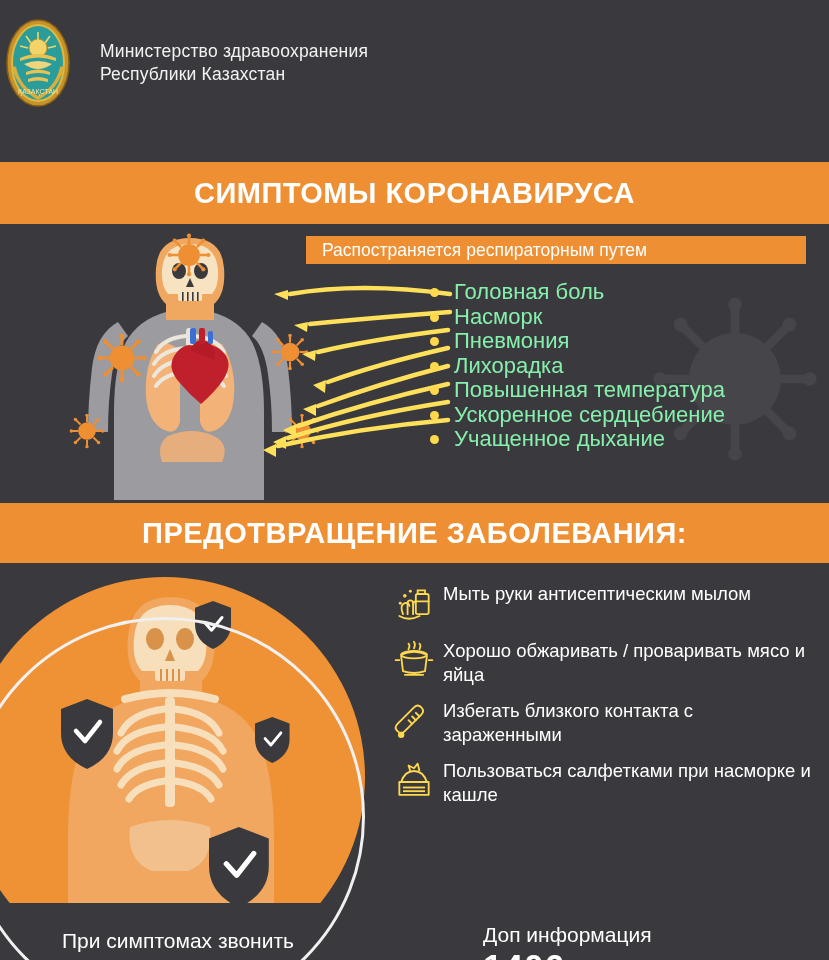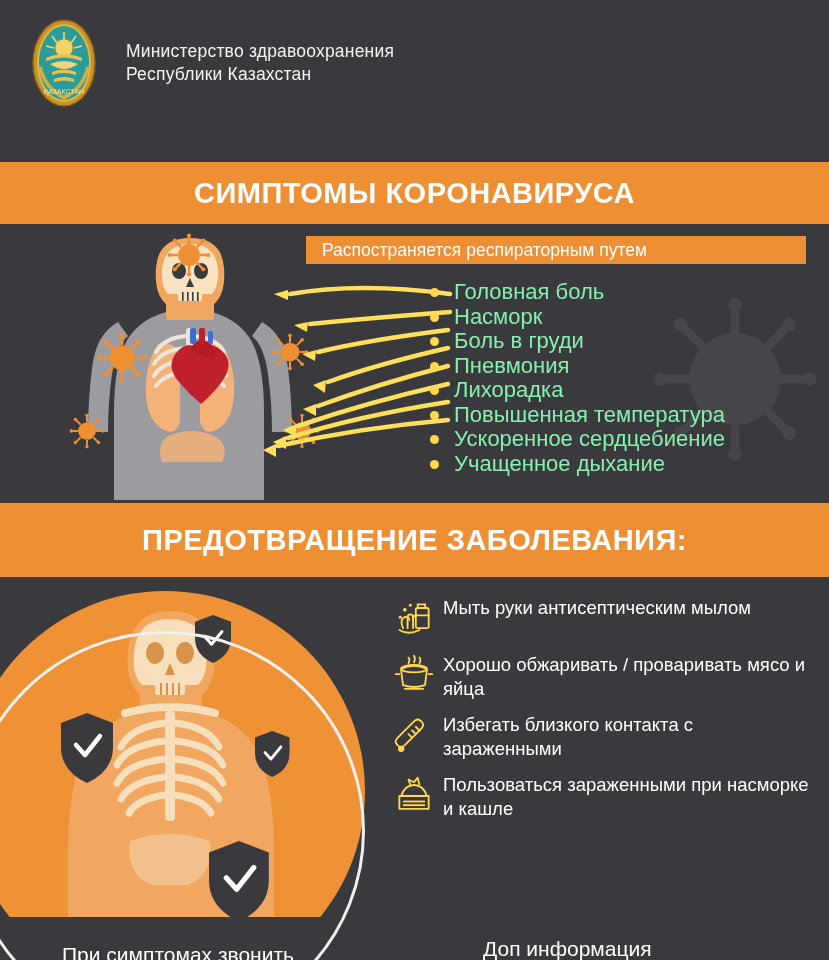--- a/index.html
+++ b/index.html
@@ -22,21 +22,20 @@
     overflow: hidden;
   }
 
   
   .header {
     position: relative;
     height: 126px;
     background: #3a3a3e;
     display: flex;
     align-items: center;
-    padding-left: 26px;
     box-sizing: border-box;
   }
   .emblem {
     width: 76px;
     height: 98px;
     position: relative;
     flex: 0 0 auto;
   }
   .ministry-text {
     margin-left: 24px;
@@ -54,21 +53,21 @@
     justify-content: center;
   }
   .band-title {
     color: #ffffff;
     font-size: 29px;
     font-weight: bold;
     letter-spacing: 0.5px;
     text-align: center;
   }
   #symptoms-band { height: 62px; margin-top: 36px; }
-  #prevention-band { height: 74px; }
+  #prevention-band { height: 60px; }
 
   
   .symptoms-section {
     position: relative;
     height: 279px;
     background: #3a3a3e;
     overflow: hidden;
   }
   .bg-virus {
     position: absolute;
@@ -457,21 +456,20 @@
       </g>
     </svg>
 
     <div class="sub-banner">
       <span>Распостраняется респираторным путем</span>
     </div>
 
     <ul class="symptom-list">
       <li>Головная боль</li>
       <li>Насморк</li>
-      <li>Боль в груди</li>
       <li>Пневмония</li>
       <li>Лихорадка</li>
       <li>Повышенная температура</li>
       <li>Ускоренное сердцебиение</li>
       <li>Учащенное дыхание</li>
     </ul>
   </div>
 
   <div class="band" id="prevention-band">
     <div class="band-title">ПРЕДОТВРАЩЕНИЕ ЗАБОЛЕВАНИЯ:</div>
@@ -599,21 +597,21 @@
           <svg width="44" height="44" viewBox="0 0 48 48">
             <g stroke="#ffd84d" stroke-width="2" fill="none" stroke-linejoin="round">
               <path d="M8 24 l32 0 l0 14 l-32 0 z"></path>
               <path d="M10 24 q4 -12 14 -12 q10 0 14 12"></path>
               <path d="M20 12 l-2 -6 l6 3 l4 -5 l2 8"></path>
               <path d="M12 30 l24 0"></path>
                 <path d="M12 34 l24 0"></path>
             </g>
           </svg>
         </div>
-        <div class="prev-text">Пользоваться зараженными при насморке и кашле</div>
+        <div class="prev-text">Пользоваться салфетками при насморке и кашле</div>
       </div>
 
 
     </div>
   </div>
 
   <div class="footer">
     <div class="footer-circle-arc"></div>
     <div class="footer-item" id="footer-left">
       <span class="footer-label">При симптомах звонить</span>

